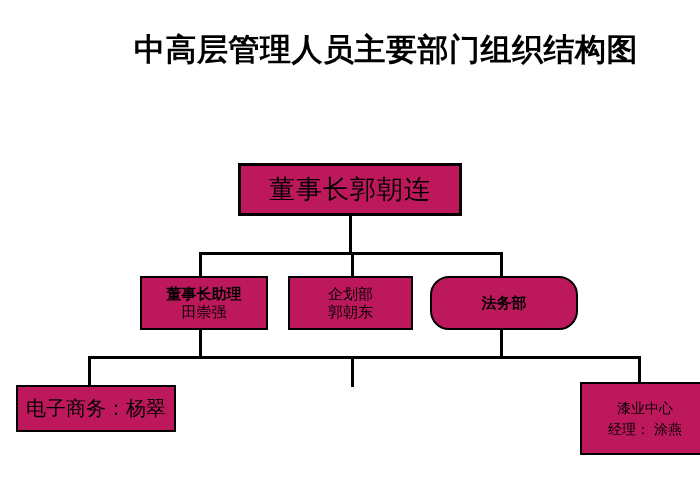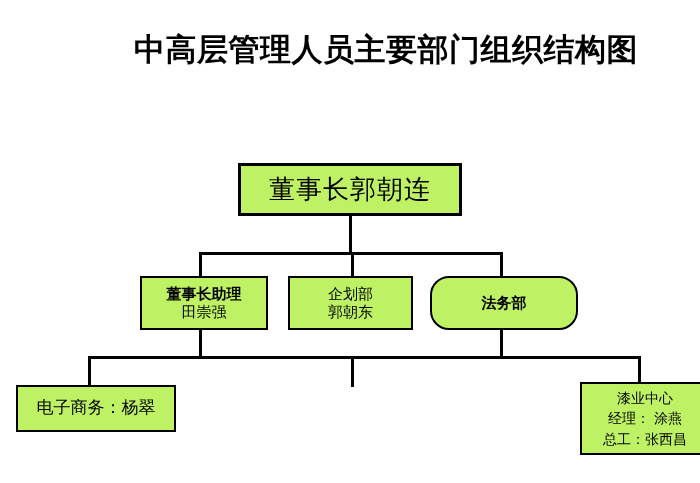--- a/index.html
+++ b/index.html
@@ -36,21 +36,21 @@
     letter-spacing: 0.5px;
     color: #000000;
     white-space: nowrap;
   }
 
   
   .node {
     position: absolute;
     box-sizing: border-box;
     border: 2px solid #000000;
-    background: #bef264;
+    background: #be185d;
     display: flex;
     flex-direction: column;
     align-items: center;
     justify-content: center;
     text-align: center;
     z-index: 3;
   }
   .node .line {
     display: block;
     white-space: nowrap;
@@ -72,21 +72,21 @@
   .node-mid { top: 276px; height: 54px; }
   .node-mid .line { font-size: 15px; }
   .node-mid-1 { left: 140px; width: 128px; }
   .node-mid-2 { left: 288px; width: 125px; align-items: center; }
   .node-mid-3 { left: 430px; width: 148px; border-radius: 19px; }
   .node-mid-3 .line.bold-head { font-weight: bold; }
   .node-mid-1 .line.bold-head { font-weight: bold; }
 
   
   .node-bot { height: 47px; }
-  .node-bot .line { font-size: 17px; }
+  .node-bot .line { font-size: 20px; }
   .node-bot-1 { left: 16px; top: 385px; width: 160px; }
   .node-bot-2 { left: 278px; top: 385px; width: 150px; }
   .node-bot-3 { left: 548px; top: 382px; width: 130px; height: 73px; margin-left: 32px; }
   .node-bot-3 .line { font-size: 14px; line-height: 1.45; }
 
   
   .conn {
     position: absolute;
     background: #000000;
     z-index: 1;
@@ -150,16 +150,15 @@
   </div>
 
   <div class="node node-bot node-bot-1">
     <span class="line">电子商务：杨翠</span>
   </div>
 
 
   <div class="node node-bot node-bot-3">
     <span class="line">漆业中心</span>
     <span class="line">经理： 涂燕</span>
-    <span class="line">总工：张西昌</span>
   </div>
 
 </div>
 
 </body></html>

